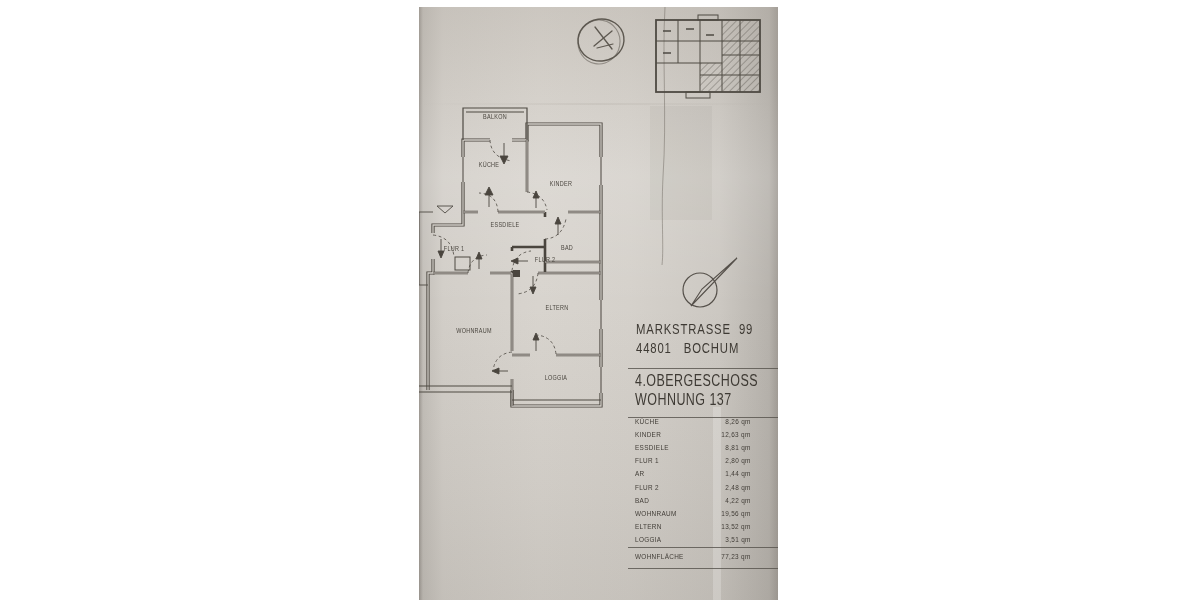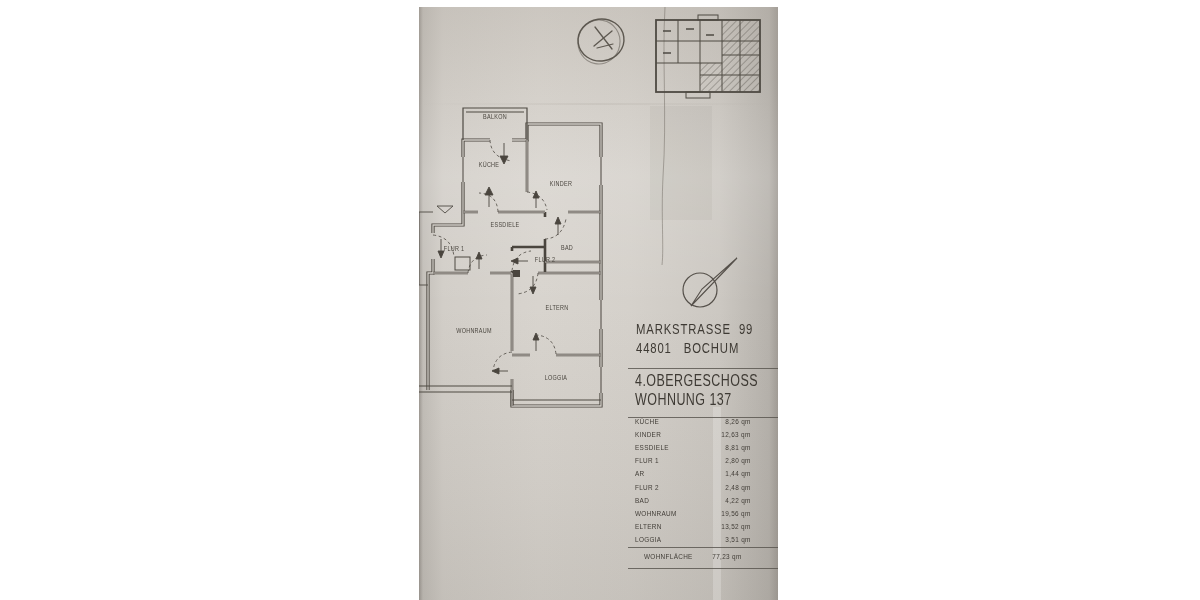--- a/index.html
+++ b/index.html
@@ -28,21 +28,21 @@
     font-size:16px;letter-spacing:.6px;color:#3e3a34;white-space:pre;font-weight:500;}
   .rule{position:absolute;left:209px;width:150px;height:1px;background:#55514b;opacity:.8;}
   .area-table{position:absolute;left:216px;top:410px;width:116px;height:127px;
     display:flex;flex-direction:column;justify-content:space-between;}
   .area-row{display:flex;justify-content:space-between;align-items:baseline;}
   .area-row .lab{transform:scaleX(.8);transform-origin:0 50%;font-size:8px;
     letter-spacing:.4px;color:#403c36;white-space:pre;}
   .area-row .val{transform:scaleX(.8);transform-origin:100% 50%;font-size:8px;
     letter-spacing:.4px;color:#403c36;white-space:pre;}
   .total-row{position:absolute;left:216px;top:545px;width:116px;
-    display:flex;justify-content:center;align-items:baseline;}
+    display:flex;justify-content:space-between;align-items:baseline;}
   .total-row .lab{transform:scaleX(.8);transform-origin:0 50%;font-size:8px;letter-spacing:.4px;color:#403c36;}
   .total-row .val{transform:scaleX(.8);transform-origin:100% 50%;font-size:8px;letter-spacing:.4px;color:#403c36;}
 </style>
 </head>
 <body>
 
 <div class="canvas">
   <div class="paper">
 
     <div class="shade-patch"></div>

